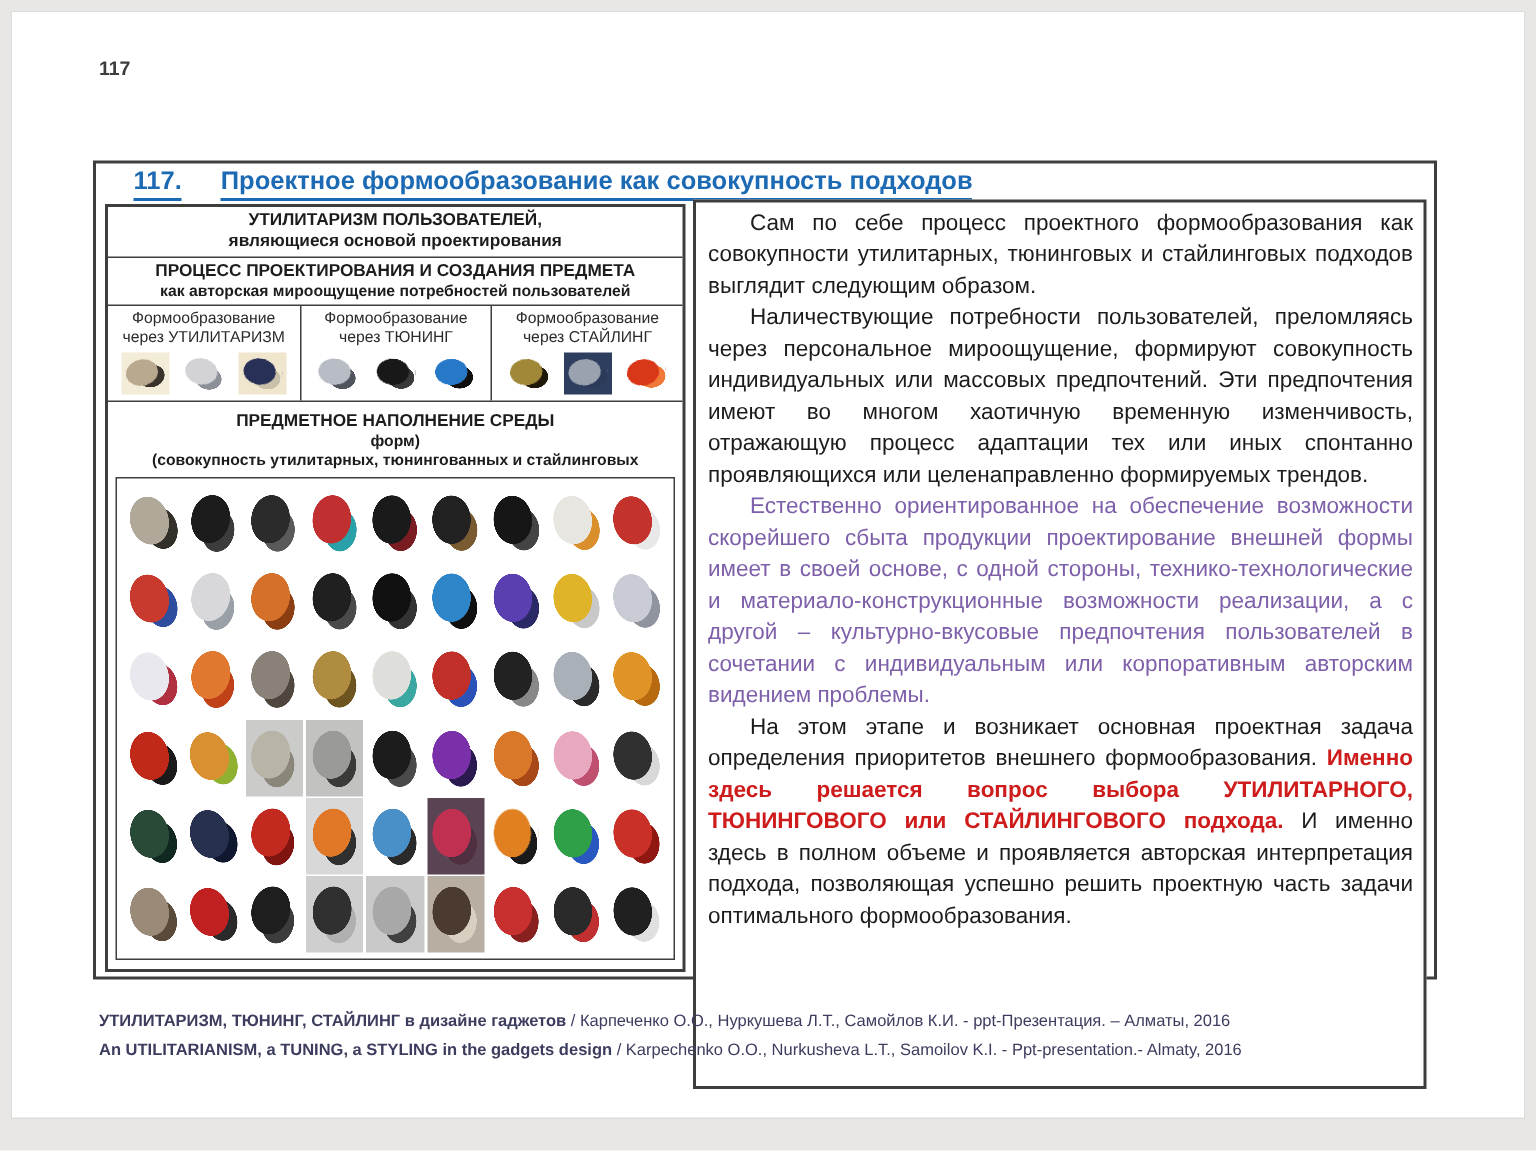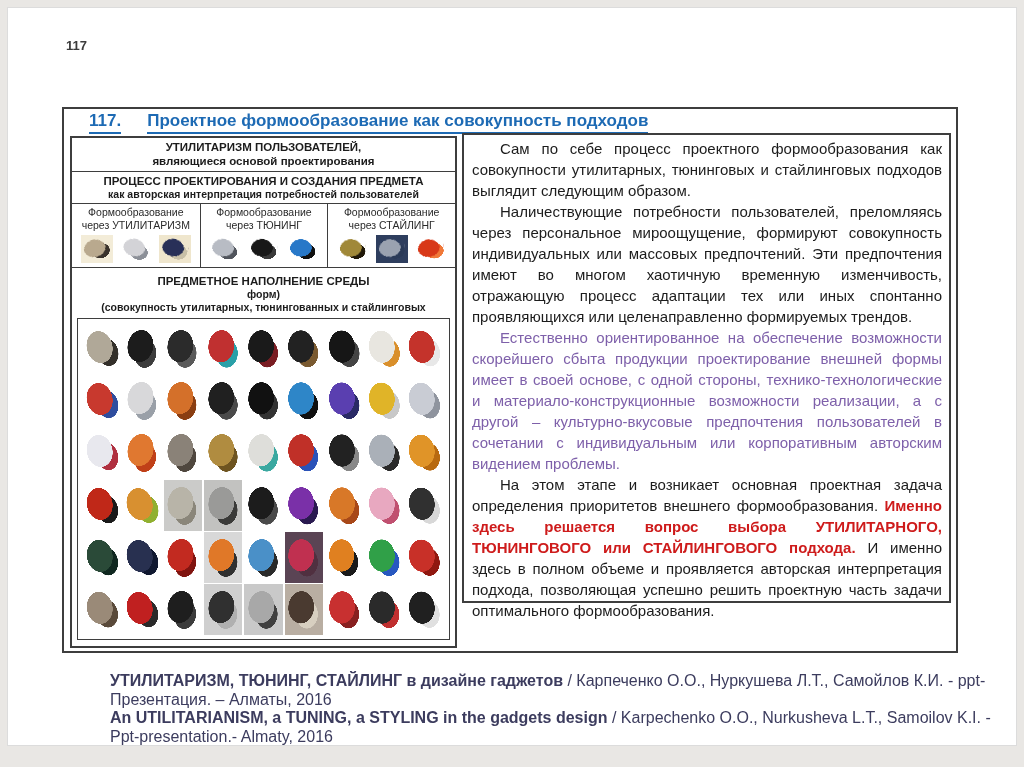--- a/index.html
+++ b/index.html
@@ -27,48 +27,48 @@
   .approach .lab { font-size:10.5px; line-height:12.5px; color:#2a2a2a; text-align:center; }
   .mini-row { display:flex; justify-content:center; gap:7px; margin-top:4px; }
   .mini-tile { width:32px; height:28px; position:relative; }
   .hdr3 { text-align:center; padding-top:6px; color:#1c1c1c; }
   .hdr3 .l1 { font-size:11.5px; font-weight:bold; line-height:14px; }
   .hdr3 .l2 { font-size:10.5px; font-weight:bold; line-height:13px; }
   .grid-box { flex:1; margin:4px 5px 6px 5px; border:1px solid #3e3e3e; padding:4px 5px; display:grid; grid-template-columns:repeat(9,1fr); grid-auto-rows:1fr; gap:1px 2px; }
   .tile { position:relative; }
   .blob { position:absolute; left:10%; top:10%; width:80%; height:80%; }
 
-  .right-panel { position:absolute; left:398px; top:24px; width:489px; height:470px; border:2px solid #3e3e3e; background:#fff; padding:3px 7px 0 8px; }
+  .right-panel { position:absolute; left:398px; top:24px; width:489px; height:593px; border:2px solid #3e3e3e; background:#fff; padding:3px 7px 0 8px; }
   .para { font-size:15px; line-height:21px; text-align:justify; text-indent:28px; color:#1c1c1c; }
   .seg-black { color:#1c1c1c; }
   .seg-purple { color:#7e60aa; }
   .seg-red { color:#ce1b1b; font-weight:bold; }
 
-  .citation { position:absolute; left:66px; top:672px; width:900px; font-size:16px; line-height:18.5px; color:#3c3c5e;margin-left:44px; }
+  .citation { position:absolute; left:66px; top:672px; width:900px; font-size:11px; line-height:18.5px; color:#3c3c5e; }
   .citation b { font-weight:bold; }
 </style>
 </head>
 <body>
 
 <div class="page"></div>
 <div class="page-number">117</div>
 
 <div class="slide">
   <div class="slide-title">
     <span class="t num">117.</span><span class="t">Проектное формообразование как совокупность подходов</span>
   </div>
 
   <div class="left-panel">
     <div class="lp-row hdr1">
       <div>УТИЛИТАРИЗМ ПОЛЬЗОВАТЕЛЕЙ,</div>
       <div>являющиеся основой проектирования</div>
     </div>
     <div class="lp-row hdr2">
       <div class="l1">ПРОЦЕСС ПРОЕКТИРОВАНИЯ И СОЗДАНИЯ ПРЕДМЕТА</div>
-      <div class="l2">как авторская интерпретация потребностей пользователей</div>
+      <div class="l2">как авторская мироощущение потребностей пользователей</div>
     </div>
     <div class="lp-row approaches" id="approaches">
         <div class="approach">
           <div class="lab">Формообразование</div>
           <div class="lab">через УТИЛИТАРИЗМ</div>
           <div class="mini-row">
             <div class="mini-tile" style="background: rgb(243, 236, 216);">
               <div class="blob" style="background: radial-gradient(at 42% 45%, rgb(185, 169, 142) 0%, rgb(185, 169, 142) 50%, rgba(0, 0, 0, 0) 51%), radial-gradient(at 63% 62%, rgb(58, 51, 44) 0%, rgb(58, 51, 44) 38%, rgba(0, 0, 0, 0) 39%); transform: rotate(-14deg);"></div>
             </div>
             <div class="mini-tile" style="background: rgb(255, 255, 255);">

